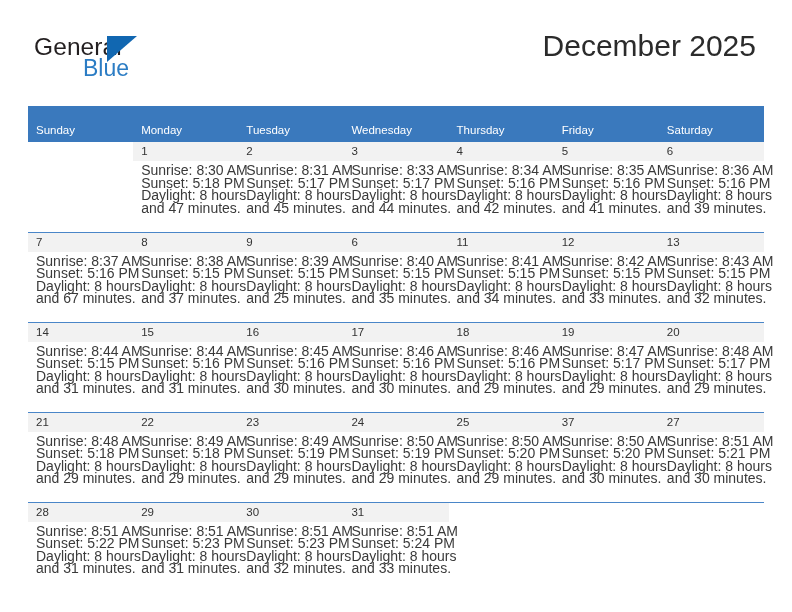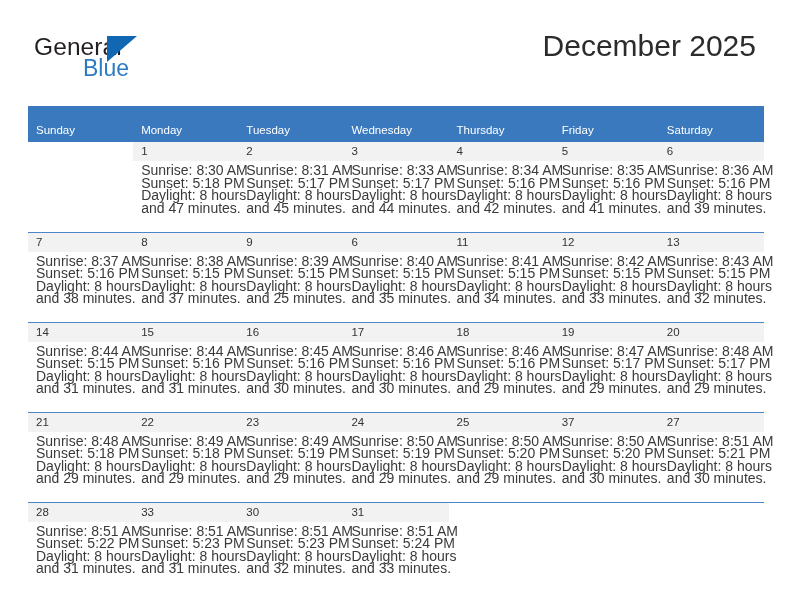--- a/index.html
+++ b/index.html
@@ -229,21 +229,21 @@
             </div>
           </td>
         </tr>
         <tr class="week-row">
           <td class="day-cell">
             <div class="daynum">7</div>
             <div class="daybody">
               <div>Sunrise: 8:37 AM</div>
               <div>Sunset: 5:16 PM</div>
               <div>Daylight: 8 hours</div>
-              <div>and 38 minutes.</div>
+              <div>and 67 minutes.</div>
             </div>
           </td>
           <td class="day-cell">
             <div class="daynum">8</div>
             <div class="daybody">
               <div>Sunrise: 8:38 AM</div>
               <div>Sunset: 5:15 PM</div>
               <div>Daylight: 8 hours</div>
               <div>and 37 minutes.</div>
             </div>
@@ -428,21 +428,21 @@
           <td class="day-cell">
             <div class="daynum">28</div>
             <div class="daybody">
               <div>Sunrise: 8:51 AM</div>
               <div>Sunset: 5:22 PM</div>
               <div>Daylight: 8 hours</div>
               <div>and 31 minutes.</div>
             </div>
           </td>
           <td class="day-cell">
-            <div class="daynum">33</div>
+            <div class="daynum">29</div>
             <div class="daybody">
               <div>Sunrise: 8:51 AM</div>
               <div>Sunset: 5:23 PM</div>
               <div>Daylight: 8 hours</div>
               <div>and 31 minutes.</div>
             </div>
           </td>
           <td class="day-cell">
             <div class="daynum">30</div>
             <div class="daybody">

